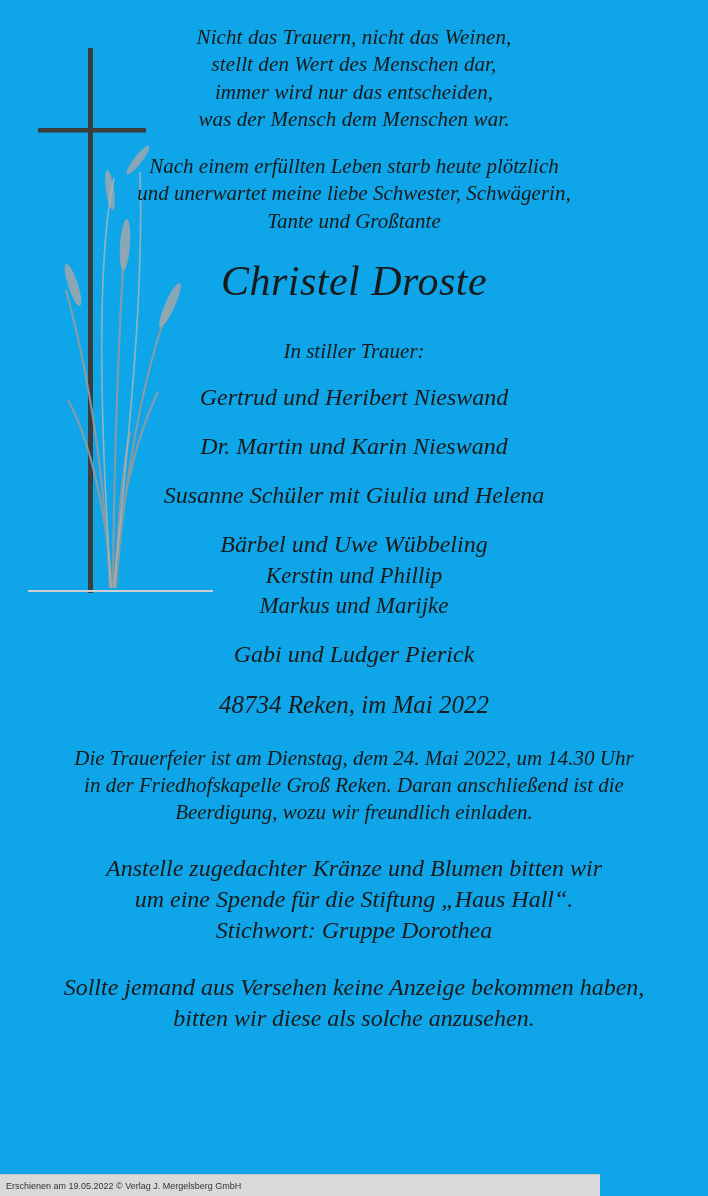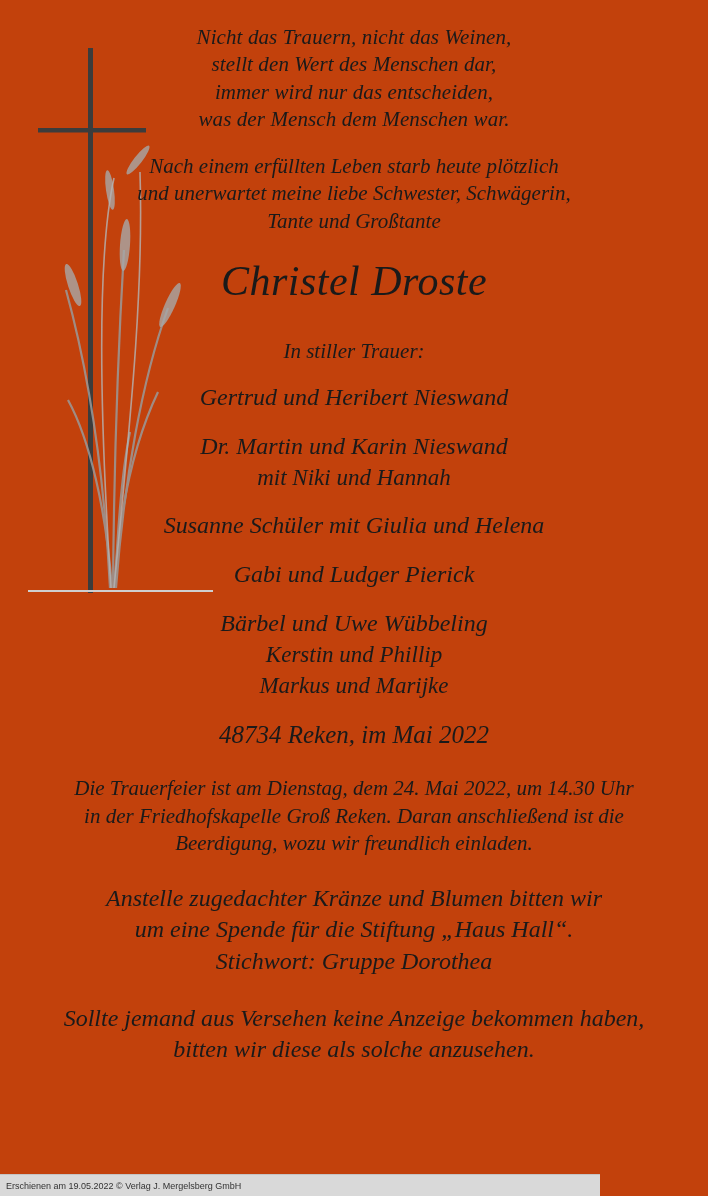--- a/index.html
+++ b/index.html
@@ -13,21 +13,21 @@
     font-family: "Liberation Serif", serif;
     color: #1a1a1a;
     position: relative;
     overflow: hidden;
   }
   .page {
     position: relative;
     width: 708px;
     height: 1196px;
     box-sizing: border-box;
-    background: #c2410c;
+    background: #0ea5e9;
   }
   
   .graphic {
     position: absolute;
     left: 18px;
     top: 40px;
     width: 200px;
     height: 560px;
     pointer-events: none;
   }
@@ -179,35 +179,34 @@
     <div class="mourn-label">In stiller Trauer:</div>
 
     <div class="mourners">
 
       <div class="mourner-group">
         <div class="mourner-line">Gertrud und Heribert Nieswand</div>
       </div>
 
       <div class="mourner-group">
         <div class="mourner-line">Dr. Martin und Karin Nieswand</div>
-        <div class="mourner-line sub">mit Niki und Hannah</div>
       </div>
 
       <div class="mourner-group">
         <div class="mourner-line">Susanne Schüler mit Giulia und Helena</div>
-      </div>
-
-      <div class="mourner-group">
-        <div class="mourner-line">Gabi und Ludger Pierick</div>
       </div>
 
       <div class="mourner-group">
         <div class="mourner-line">Bärbel und Uwe Wübbeling</div>
         <div class="mourner-line sub">Kerstin und Phillip</div>
         <div class="mourner-line sub">Markus und Marijke</div>
+      </div>
+
+      <div class="mourner-group">
+        <div class="mourner-line">Gabi und Ludger Pierick</div>
       </div>
 
     </div>
 
     <div class="place-date">48734 Reken, im Mai 2022</div>
 
     <div class="para">
       <div class="line">Die Trauerfeier ist am Dienstag, dem 24. Mai 2022, um 14.30 Uhr</div>
       <div class="line">in der Friedhofskapelle Groß Reken. Daran anschließend ist die</div>
       <div class="line">Beerdigung, wozu wir freundlich einladen.</div>

